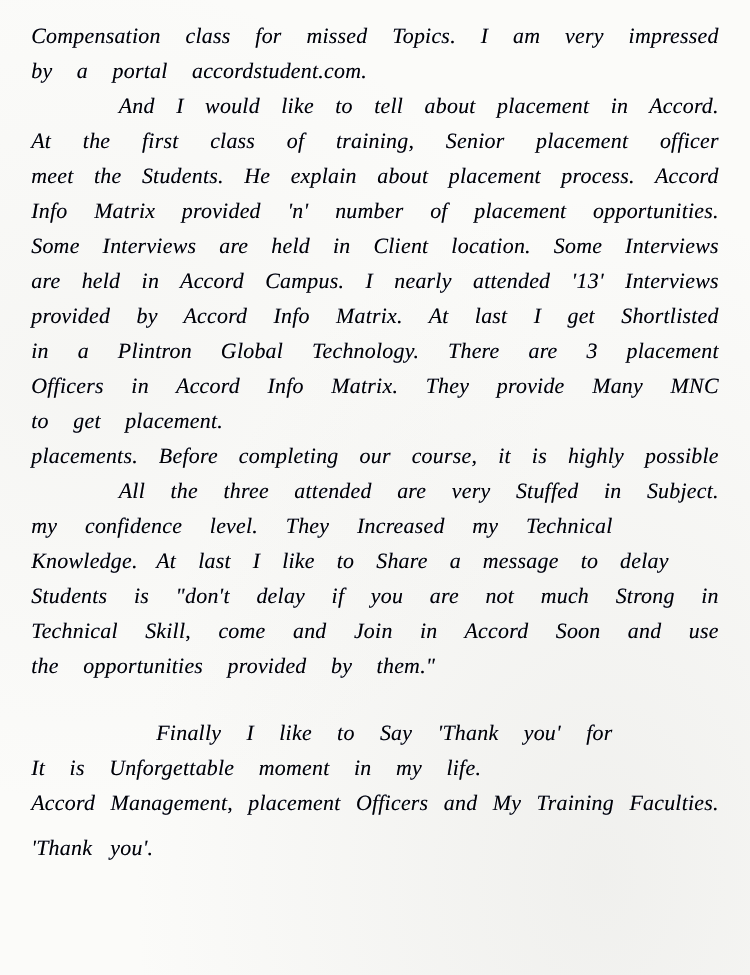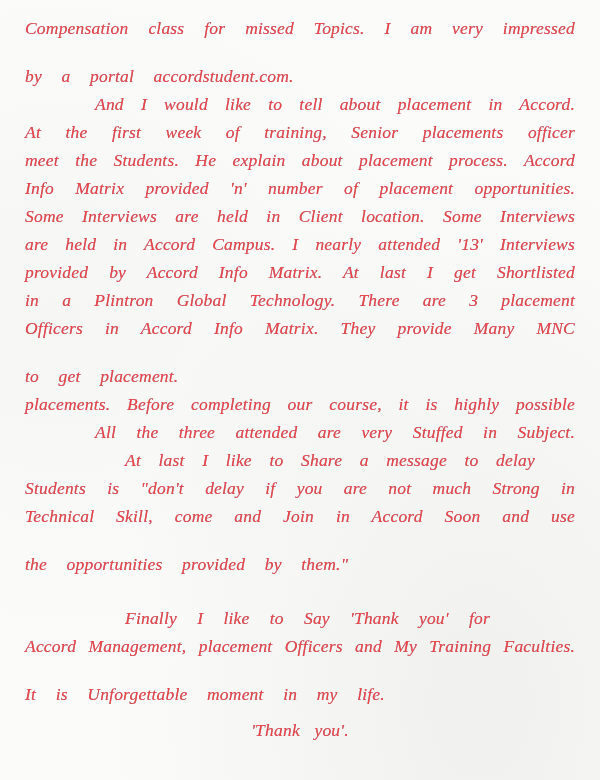--- a/index.html
+++ b/index.html
@@ -20,63 +20,64 @@
     box-sizing: border-box;
     width: 600px;
     height: 780px;
     padding: 14px 25px 0 25px;
   }
   .line {
     height: 28px;
     line-height: 28px;
     font-style: italic;
     font-size: 17.5px;
-    color: #ef4444;
+    color: #000000;
     letter-spacing: 0.2px;
     word-spacing: 6px;
     text-shadow: 0 0 0.5px rgba(50, 68, 156, 0.55);
     white-space: normal;
   }
   
   .fill {
     text-align: justify;
     text-align-last: justify;
   }
   .left { text-align: left; }
   .center {
-    text-align: center;
+    text-align: left;
     word-spacing: 10px;
   }
-  .wsw { word-spacing: 15px; margin-top: 20px; }       
+  .wsw { word-spacing: 15px; }       
   .ind-a { padding-left: 70px; }     
   .ind-b { padding-left: 100px; }    
   .mr-40 { margin-right: 40px; }
   .mr-85 { margin-right: 85px; }
   .gap-lg { margin-top: 26px; }      
   .gap-sm { margin-top: 8px; }       
 </style>
 </head>
 <body>
 
 <div class="page">
   <div class="line fill">Compensation class for missed Topics. I am very impressed</div>
   <div class="line left wsw">by a portal accordstudent.com.</div>
   <div class="line fill ind-a">And I would like to tell about placement in Accord.</div>
-  <div class="line fill">At the first week of training, Senior placements officer</div>
+  <div class="line fill">At the first class of training, Senior placement officer</div>
   <div class="line fill">meet the Students. He explain about placement process. Accord</div>
   <div class="line fill">Info Matrix provided 'n' number of placement opportunities.</div>
   <div class="line fill">Some Interviews are held in Client location. Some Interviews</div>
   <div class="line fill">are held in Accord Campus. I nearly attended '13' Interviews</div>
   <div class="line fill">provided by Accord Info Matrix. At last I get Shortlisted</div>
   <div class="line fill">in a Plintron Global Technology. There are 3 placement</div>
   <div class="line fill">Officers in Accord Info Matrix. They provide Many MNC</div>
   <div class="line left wsw">to get placement.</div>
   <div class="line fill">placements. Before completing our course, it is highly possible</div>
   <div class="line fill ind-a">All the three attended are very Stuffed in Subject.</div>
+  <div class="line fill mr-85">my confidence level. They Increased my Technical Knowledge.</div>
   <div class="line fill ind-b mr-40">At last I like to Share a message to delay</div>
   <div class="line fill">Students is "don't delay if you are not much Strong in</div>
   <div class="line fill">Technical Skill, come and Join in Accord Soon and use</div>
   <div class="line left wsw">the opportunities provided by them."</div>
   <div class="line fill ind-b mr-85 gap-lg">Finally I like to Say 'Thank you' for</div>
+  <div class="line left wsw">It is Unforgettable moment in my life.</div>
   <div class="line fill">Accord Management, placement Officers and My Training Faculties.</div>
-  <div class="line left wsw">It is Unforgettable moment in my life.</div>
   <div class="line center gap-sm">'Thank you'.</div>
 </div>
 
 </body></html>

